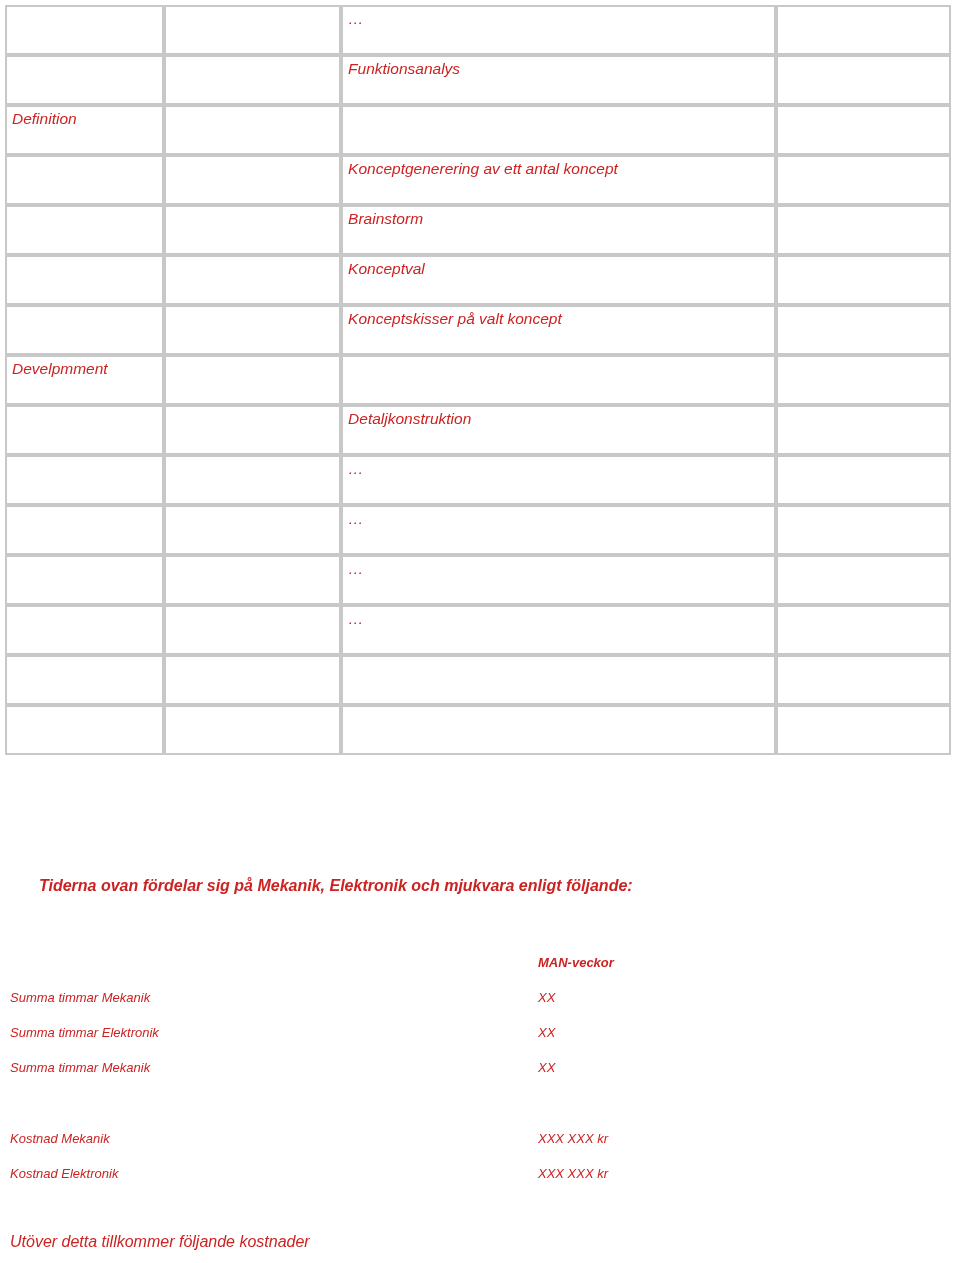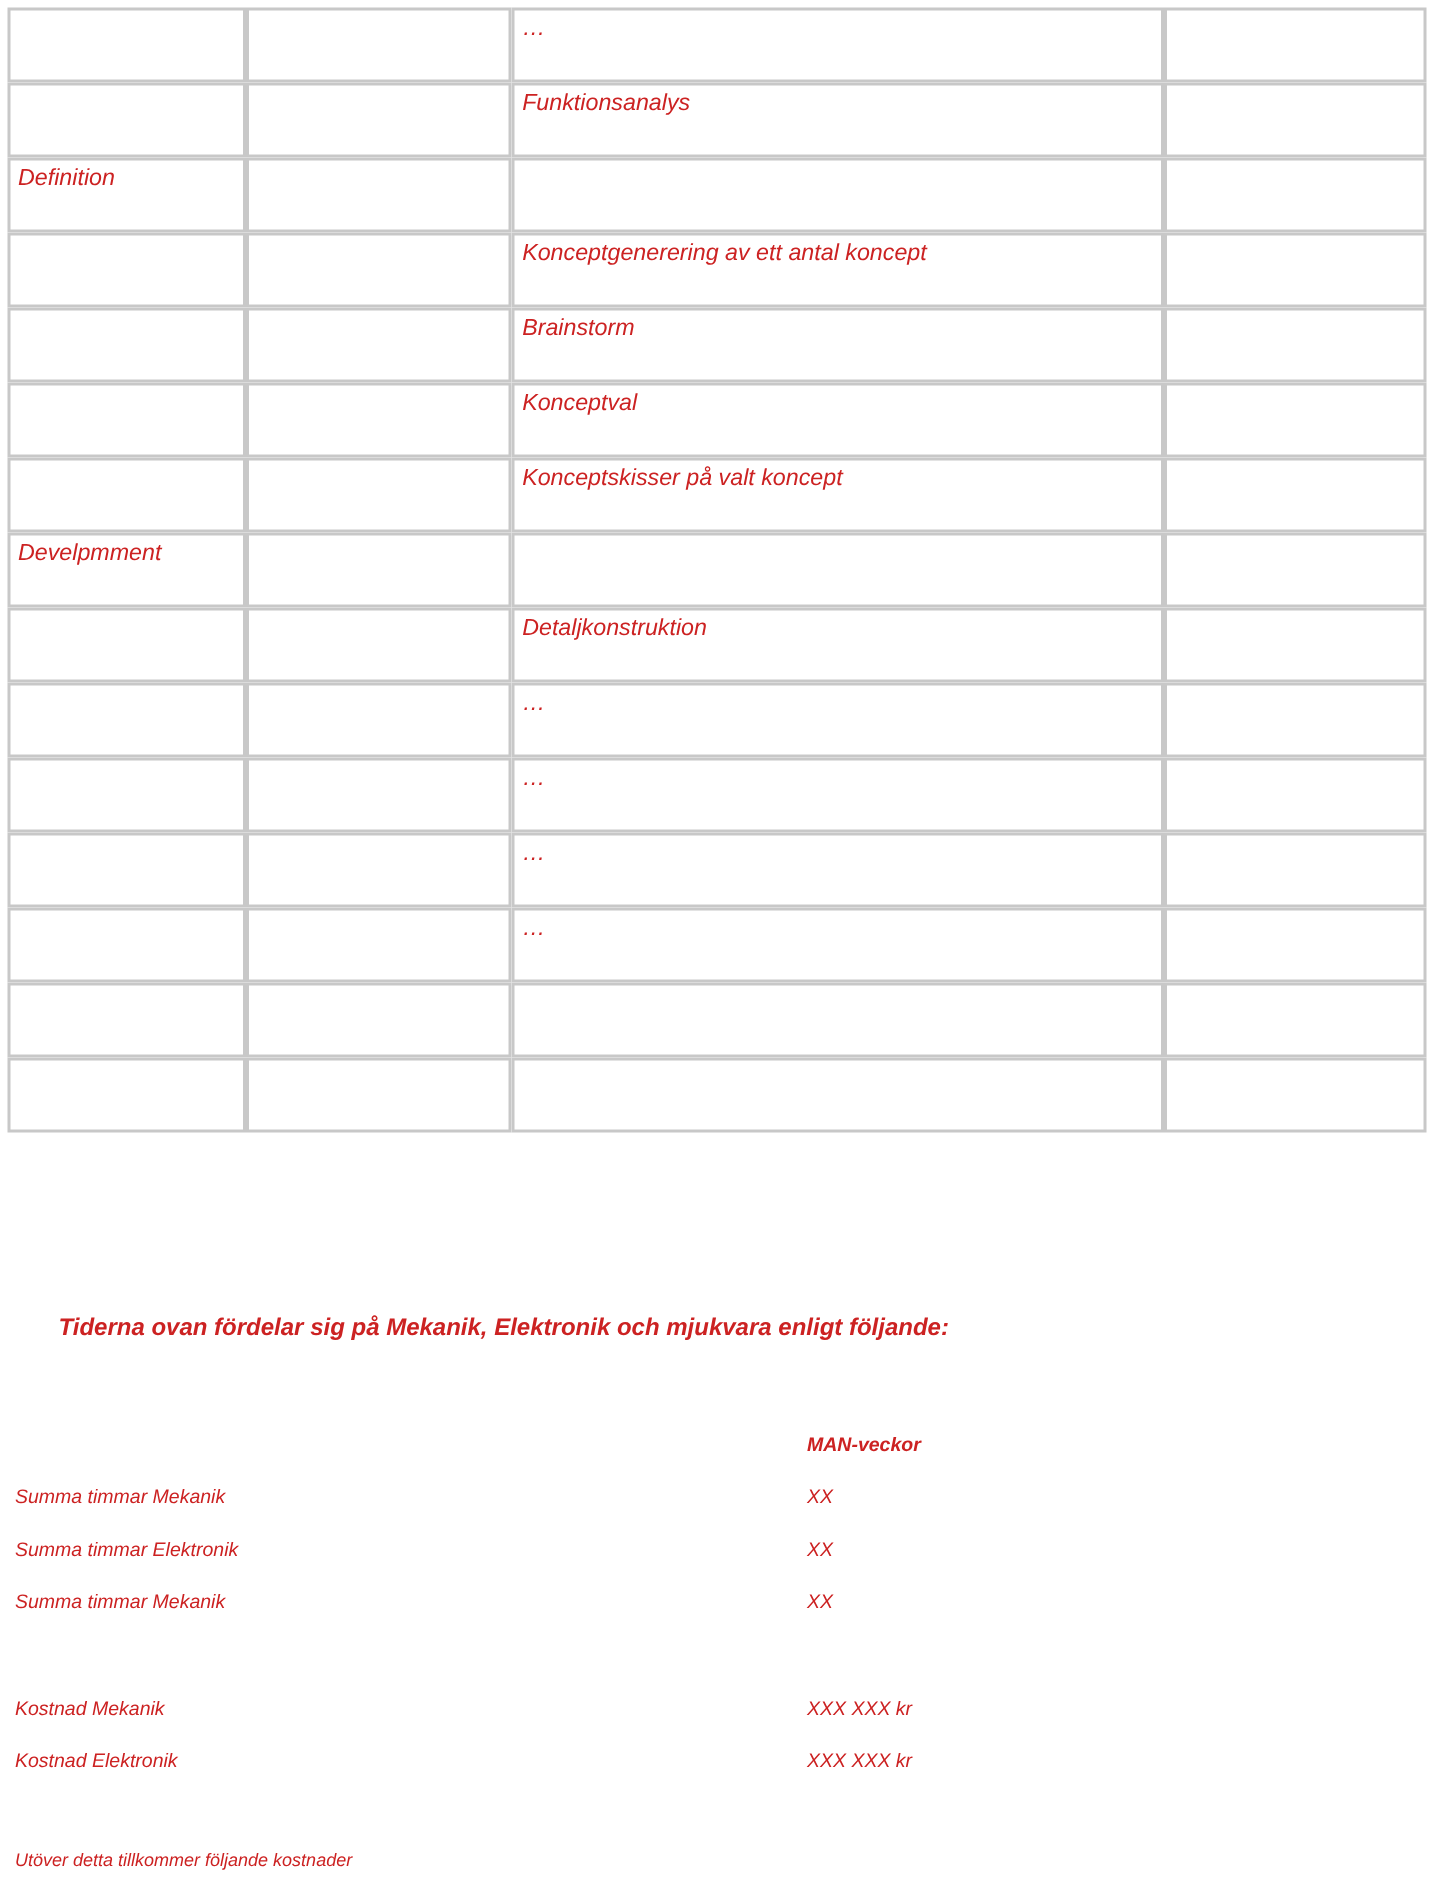--- a/index.html
+++ b/index.html
@@ -90,21 +90,21 @@
     position: absolute;
     left: 528px;
     top: 0;
   }
   .summary-gap { height: 36px; }
 
   .footer-line {
     position: absolute;
     left: 10px;
     top: 1233px;
-    font-size: 12px;
+    font-size: 16px;
     font-style: italic;
     color: #cc2222;
     white-space: nowrap;
   }
 </style>
 </head>
 <body>
 
 <table class="phase-table">
   <colgroup>

